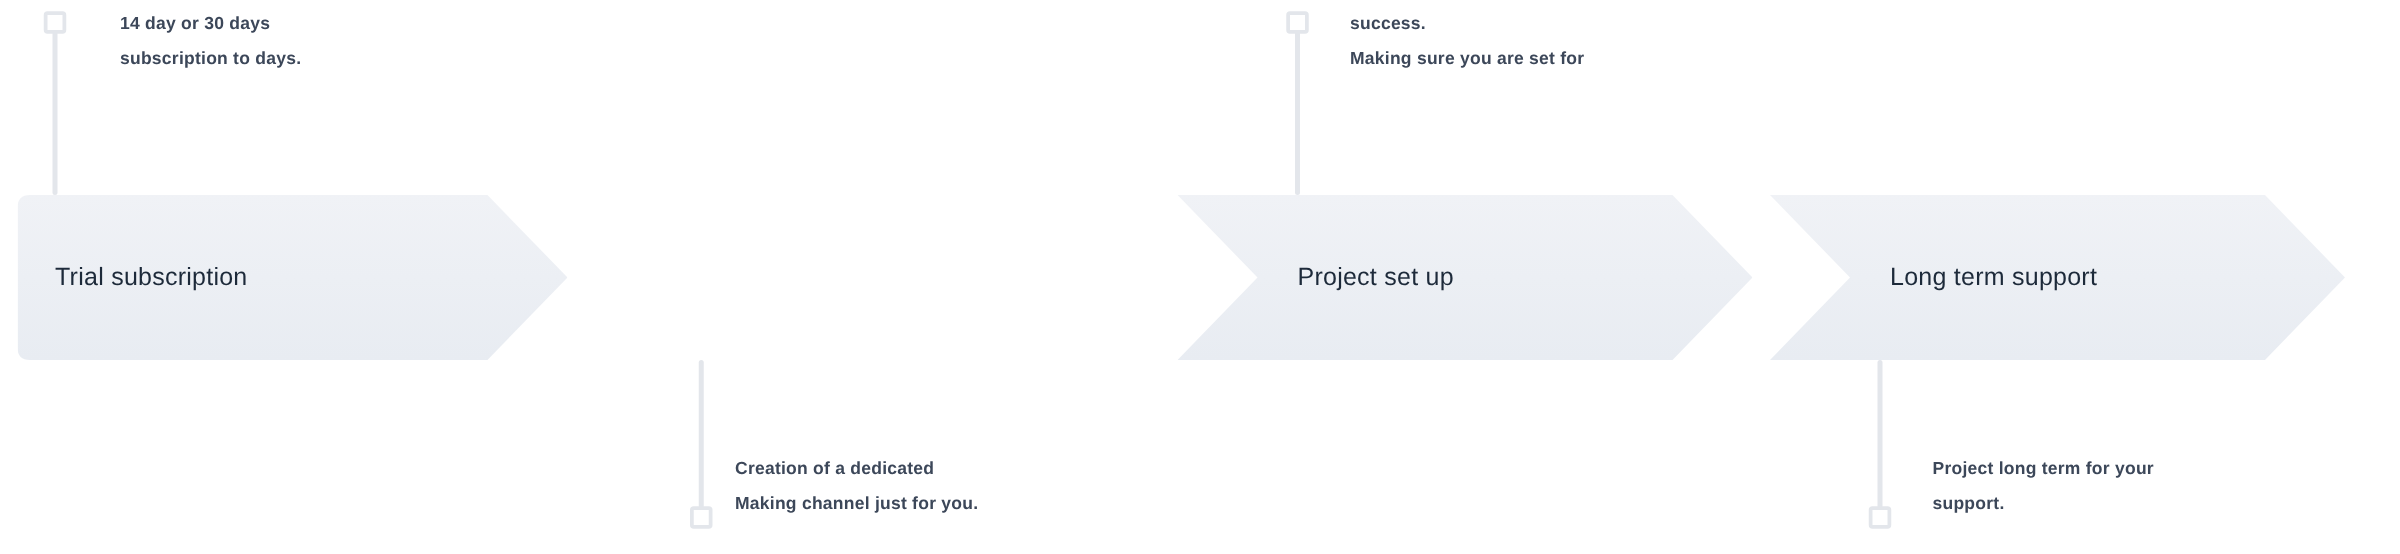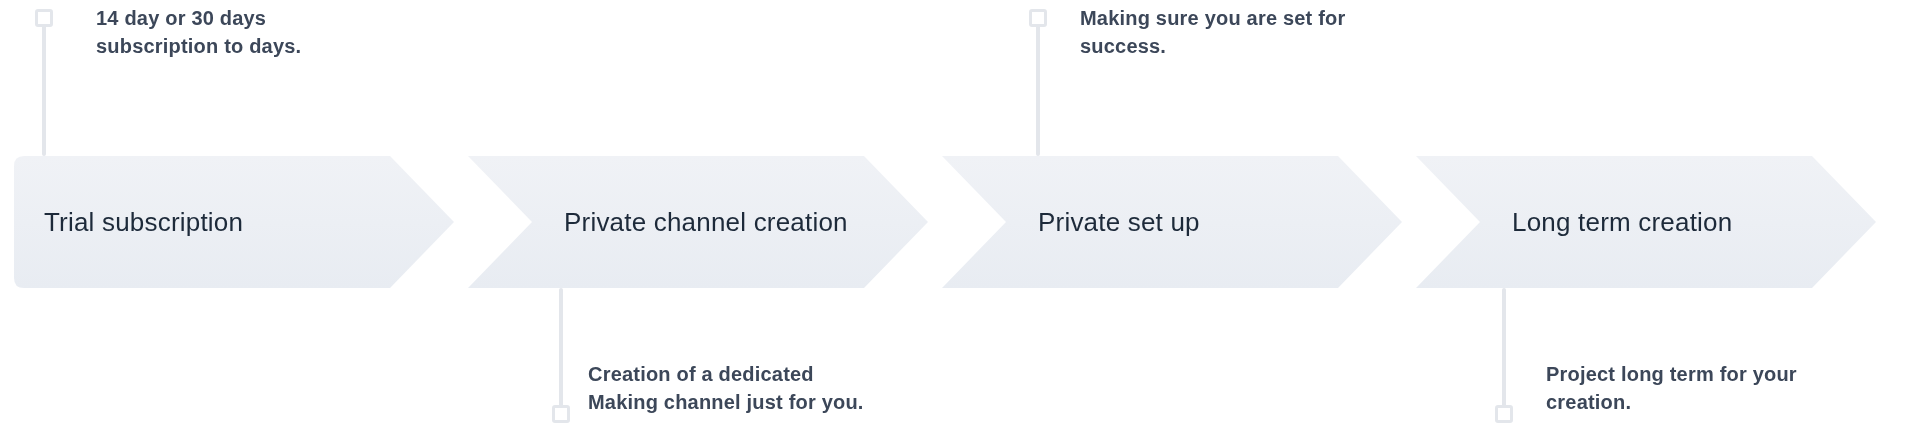--- a/index.html
+++ b/index.html
@@ -19,21 +19,21 @@
   
   .bar {
     position: absolute;
     top: 156px;
     height: 132px;
     box-sizing: border-box;
     display: flex;
     align-items: center;
     background: linear-gradient(180deg, var(--bar_fill_top, #f0f2f6), var(--bar_fill_bottom, #e8ecf2));
     color: var(--bar_text, #1d2a3a);
-    font-size: 26px;
+    font-size: 20px;
     letter-spacing: 0.2px;
   }
   .bar-first {
     left: 14px;
     width: 440px;
     padding-left: 30px;
     clip-path: path("M0,10 Q0,0 10,0 L376,0 L440,66 L376,132 L10,132 Q0,132 0,122 Z");
   }
   .bar-mid {
     width: 460px;
@@ -68,47 +68,44 @@
   }
   .marker-1 { left: 35px;   top: 9px; }
   .marker-2 { left: 552px;  top: 405px; }
   .marker-3 { left: 1029px; top: 9px; }
   .marker-4 { left: 1495px; top: 405px; }
 
   
   .note {
     position: absolute;
     color: var(--note_text, #3c4759);
-    font-size: 20px;
+    font-size: 14px;
     font-weight: 600;
     line-height: 28px;
     letter-spacing: 0.2px;
     white-space: nowrap;
   }
   .note-1 { left: 96px;   top: 4px; }
   .note-2 { left: 588px;  top: 360px; }
   .note-3 { left: 1080px; top: 4px; }
   .note-4 { left: 1546px; top: 360px; }
 </style>
 </head>
 <body>
 
 <div class="canvas">
 
   <div class="bar bar-first">
     <span class="bar-label">Trial subscription</span>
   </div>
-  <div class="bar bar-mid bar-2">
-    <span class="bar-label">Private channel creation</span>
-  </div>
   <div class="bar bar-mid bar-3">
-    <span class="bar-label">Private set up</span>
+    <span class="bar-label">Project set up</span>
   </div>
   <div class="bar bar-mid bar-4">
-    <span class="bar-label">Long term creation</span>
+    <span class="bar-label">Long term support</span>
   </div>
 
   <div class="vline line-1"></div>
   <div class="marker marker-1"></div>
 
   <div class="vline line-2"></div>
   <div class="marker marker-2"></div>
 
   <div class="vline line-3"></div>
   <div class="marker marker-3"></div>
@@ -118,21 +115,21 @@
 
   <div class="note note-1">
     <div>14 day or 30 days</div>
     <div>subscription to days.</div>
   </div>
   <div class="note note-2">
     <div>Creation of a dedicated</div>
     <div>Making channel just for you.</div>
   </div>
   <div class="note note-3">
+    <div>success.</div>
     <div>Making sure you are set for</div>
-    <div>success.</div>
   </div>
   <div class="note note-4">
     <div>Project long term for your</div>
-    <div>creation.</div>
+    <div>support.</div>
   </div>
 
 </div>
 
 </body></html>

